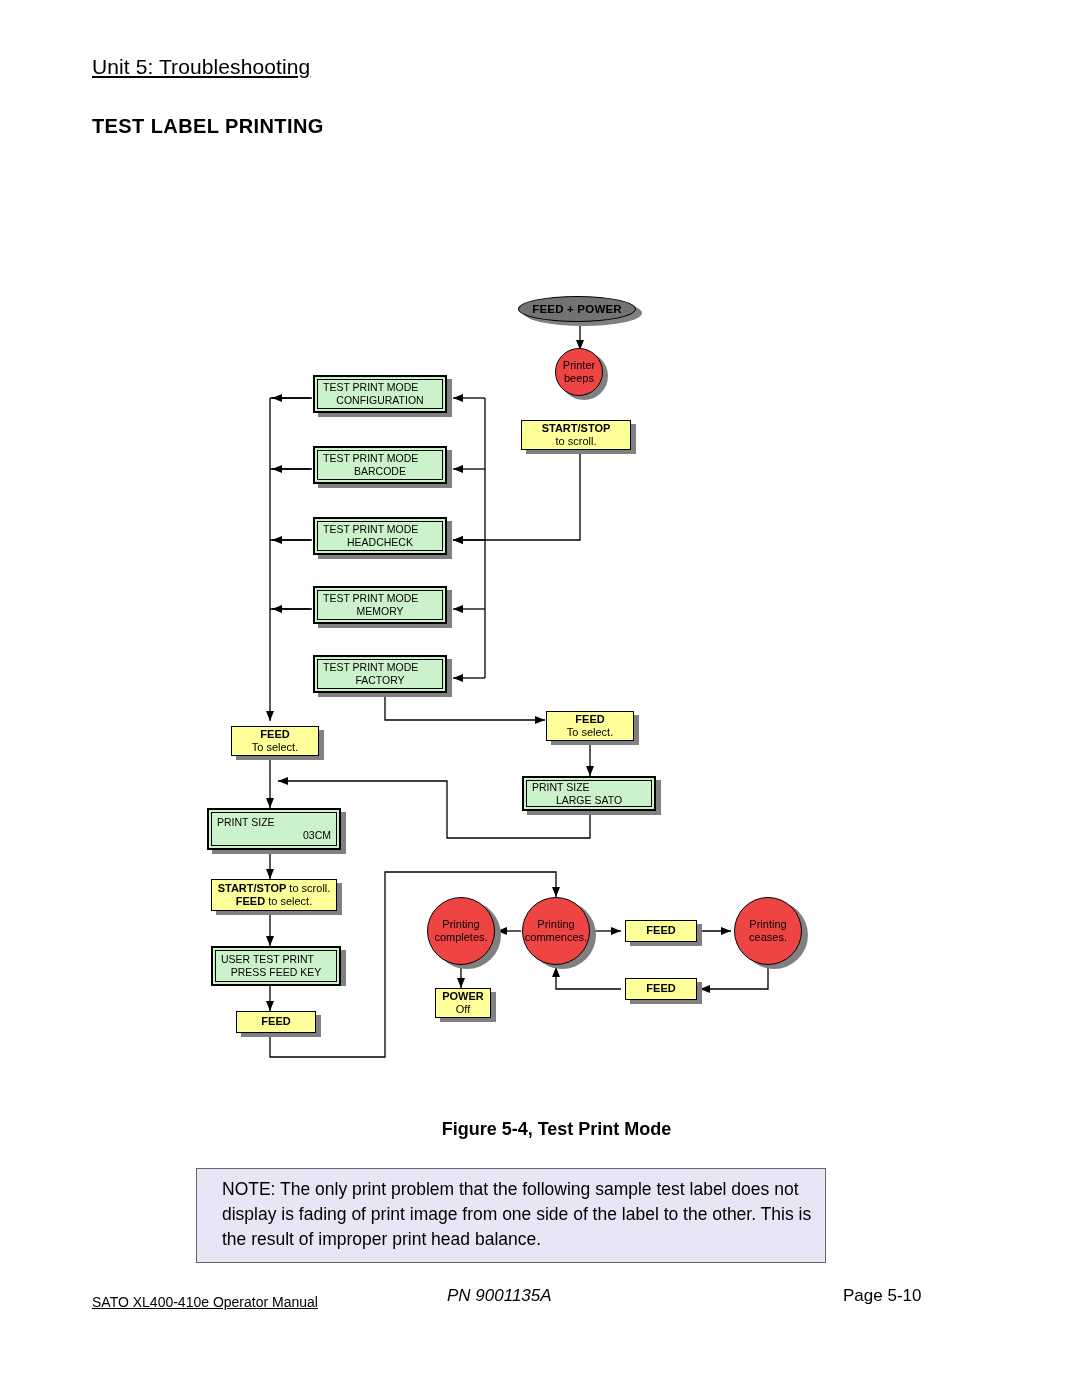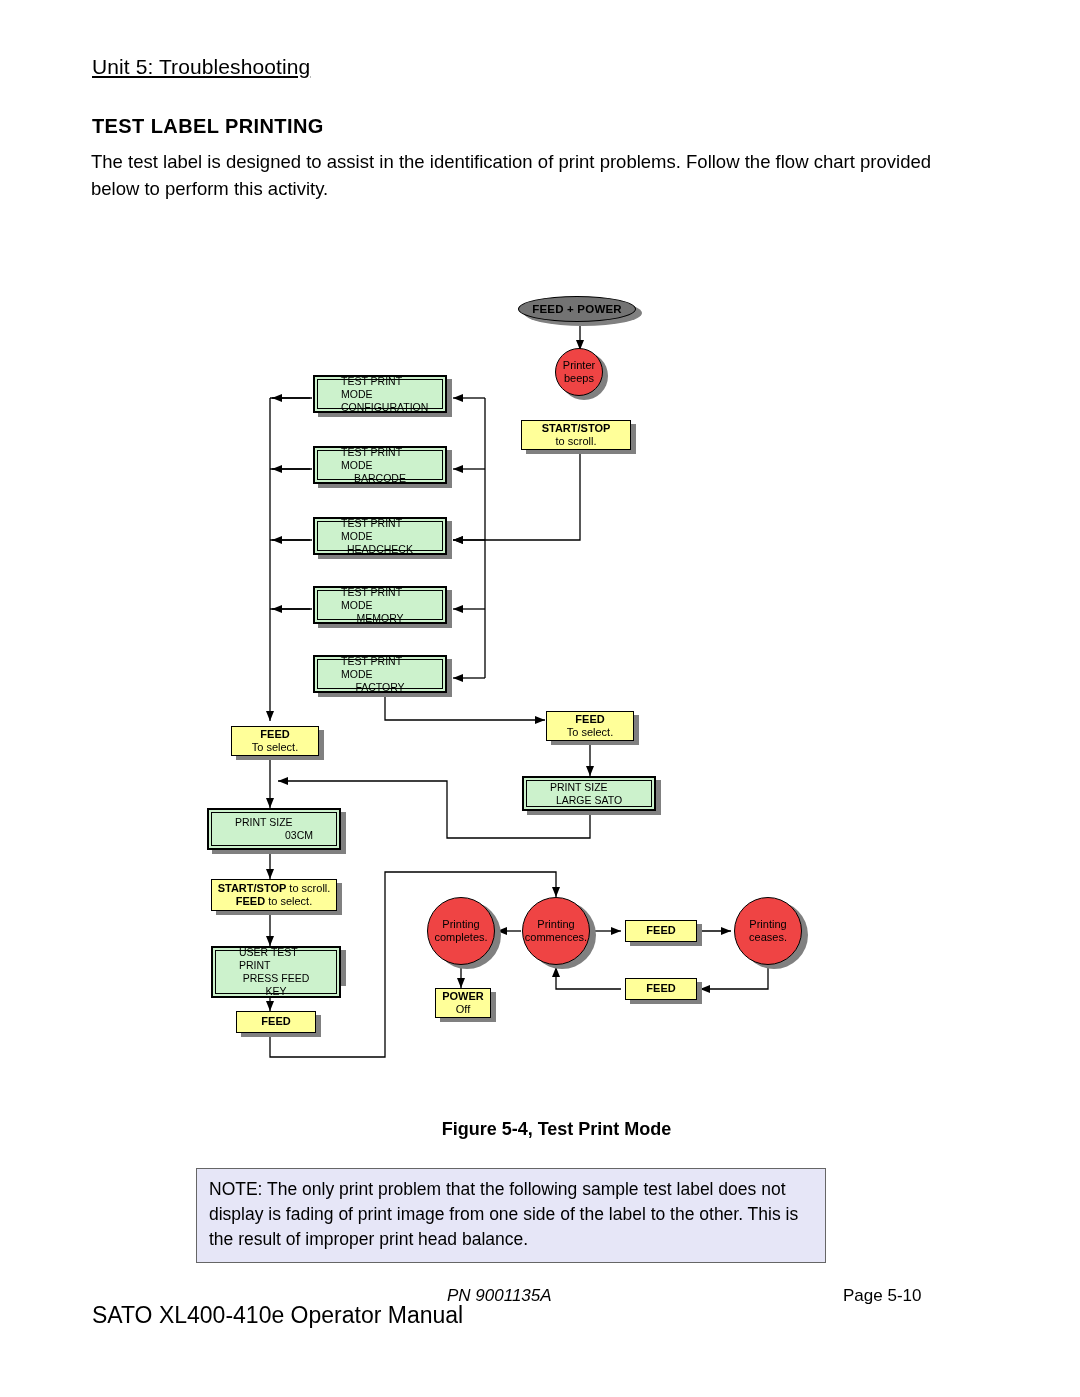--- a/index.html
+++ b/index.html
@@ -29,27 +29,27 @@
   
   .figcap{
     position:absolute;left:0;top:1119px;width:1059px;
     text-align:center;font-size:18px;font-weight:bold;margin-left:27px;
   }
 
   
   .notebox{
     position:absolute;left:196px;top:1168px;width:630px;
     border:1.5px solid #666;background:#e6e6f7;
-    padding:8px 12px 10px 12px;box-sizing:border-box;
+    padding:8px 12px 10px 25px;box-sizing:border-box;
   }
   .notebox p{margin:0;font-size:17.5px;line-height:25px;}
 
   
   .footer{position:absolute;left:0;top:1286px;width:1080px;height:24px;}
-  .footer .fl{position:absolute;left:92px;top:16px;font-size:23px;}
+  .footer .fl{position:absolute;left:92px;top:8px;font-size:14px;text-decoration:underline;}
   .footer .fc{position:absolute;left:447px;top:0;font-size:17px;font-style:italic;}
   .footer .fr{position:absolute;left:843px;top:0;font-size:17px;}
 
   
   .chart{position:absolute;left:0;top:0;width:1080px;height:1100px;}
   .chart svg{position:absolute;left:0;top:0;}
 
   
   .node{position:absolute;box-sizing:border-box;}
   .shadow{position:absolute;background:#808080;}
@@ -64,21 +64,21 @@
 
   
   .lcd{
     background:#ccf2cc;border:2px solid #000;box-sizing:border-box;padding:2px;
   }
   .lcd .inner{
     width:100%;height:100%;border:1px solid #000;background:#ccf2cc;
     box-sizing:border-box;position:relative;
     font-size:10.5px;line-height:13px;
     display:flex;flex-direction:column;justify-content:center;
-    padding:0 23px;
+    padding:0 5px;
   }
   .lcd .l1{text-align:left;}
   .lcd .l2{text-align:center;}
   .lcd .l2r{text-align:right;}
 
   
   .circ{
     background:#ef4444;border:1.6px solid #000;border-radius:50%;
     display:flex;flex-direction:column;align-items:center;justify-content:center;
     font-size:11px;line-height:13.5px;text-align:center;box-sizing:border-box;
@@ -94,21 +94,20 @@
 </style>
 </head>
 <body>
 
 <div class="page">
 
   <div class="runhead">Unit 5: Troubleshooting</div>
 
   <div class="h1">TEST LABEL PRINTING</div>
 
-  <div class="intro">The test label is designed to assist in the identification of print problems. Follow the flow chart provided below to perform this activity.</div>
 
   <div class="chart">
 
     <svg width="1080" height="1100">
       <defs>
         <marker id="ah" markerWidth="9" markerHeight="9" refX="8" refY="3.2" orient="auto" markerUnits="strokeWidth">
           <path d="M0,0 L8,3.2 L0,6.4 z" fill="#000"></path>
         </marker>
       </defs>
       <g stroke="#000" stroke-width="1.3" fill="none">
@@ -250,21 +249,21 @@
       </div>
     </div>
 
     <div class="shadow" style="left:216px;top:883px;width:126px;height:32px;"></div>
     <div class="node ybox" style="left:211px;top:879px;width:126px;height:32px;">
       <div><b>START/STOP</b><span> to scroll.</span></div>
       <div><b>FEED</b><span> to select.</span></div>
     </div>
 
     <div class="shadow" style="left:216px;top:950px;width:130px;height:36px;"></div>
-    <div class="node lcd" style="left:211px;top:946px;width:130px;height:52px;">
+    <div class="node lcd" style="left:211px;top:946px;width:130px;height:40px;">
       <div class="inner">
         <div class="l1">USER TEST PRINT</div>
         <div class="l2">PRESS FEED KEY</div>
       </div>
     </div>
 
     <div class="shadow" style="left:241px;top:1015px;width:80px;height:22px;"></div>
     <div class="node ybox" style="left:236px;top:1011px;width:80px;height:22px;">
       <b>FEED</b>
     </div>

